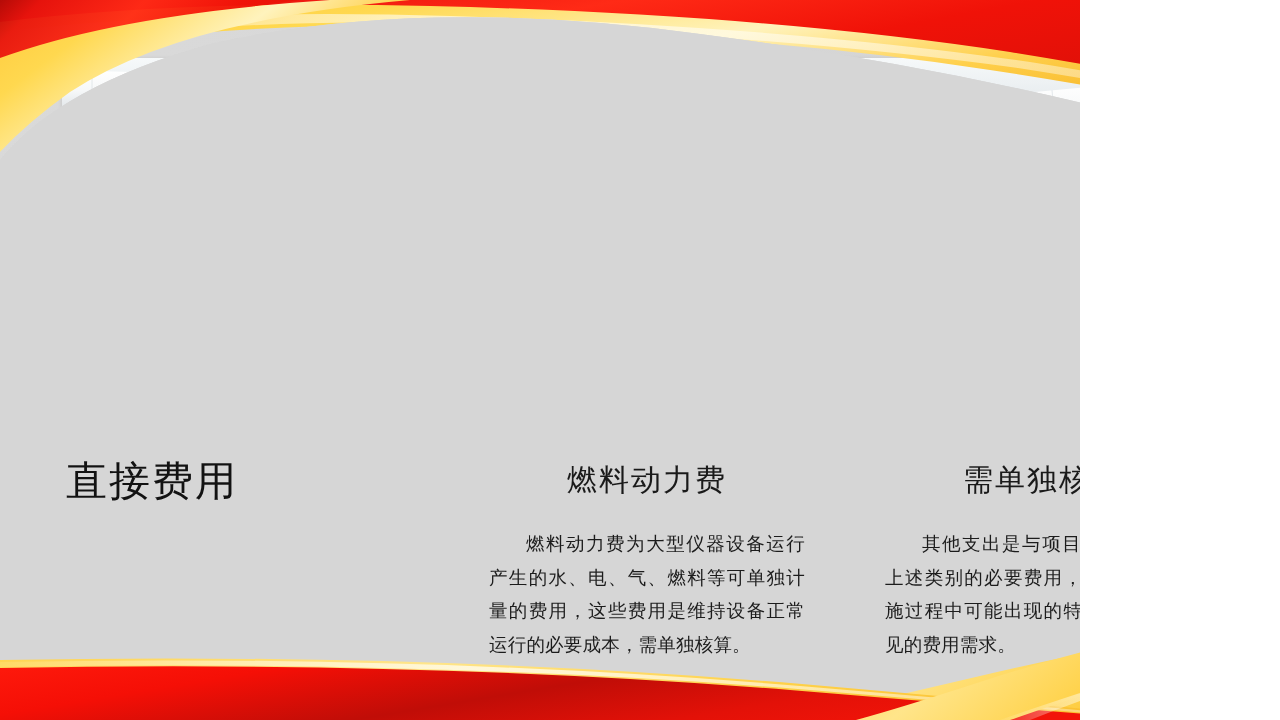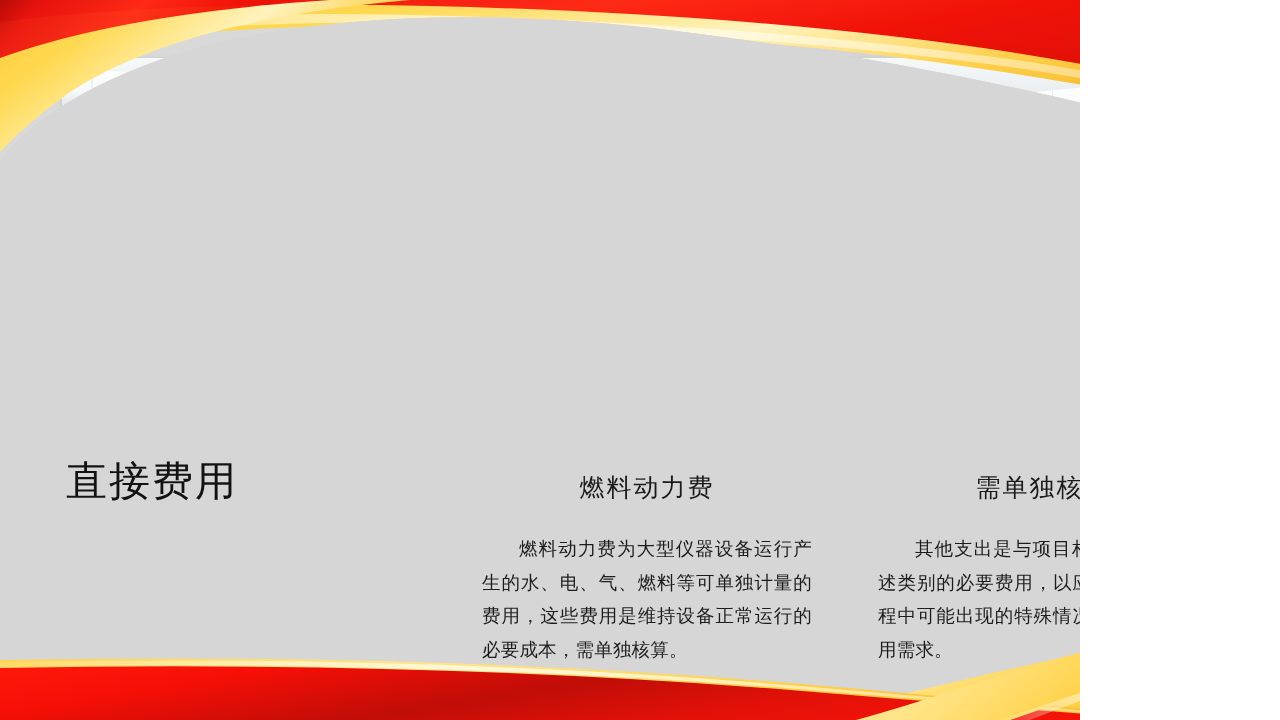--- a/index.html
+++ b/index.html
@@ -51,35 +51,35 @@
   }
   .col {
     position: absolute;
     width: 330px;
     top: 462px;
   }
   .col-1 { left: 482px; }
   .col-2 { left: 878px; }
 
   .col-heading {
-    font-size: 25px;
+    font-size: 30px;
     line-height: 1.2;
     letter-spacing: 2px;
     color: #1a1a1a;
     text-align: center;
-    margin: 11px 0 30px 0;
+    margin: 0 0 30px 0;
   }
   .col-body {
     font-size: 18.5px;
     line-height: 1.82;
     color: #1c1c1c;
     text-align: justify;
     text-align-last: left;
     text-indent: 2em;
-    margin: 0;
+    margin: 7px;
     letter-spacing: 0.2px;
   }
 </style>
 </head>
 <body>
 
 <div id="slide">
 
   <div class="photo-frame">
     <svg width="1156" height="348" viewBox="0 0 1156 348">

